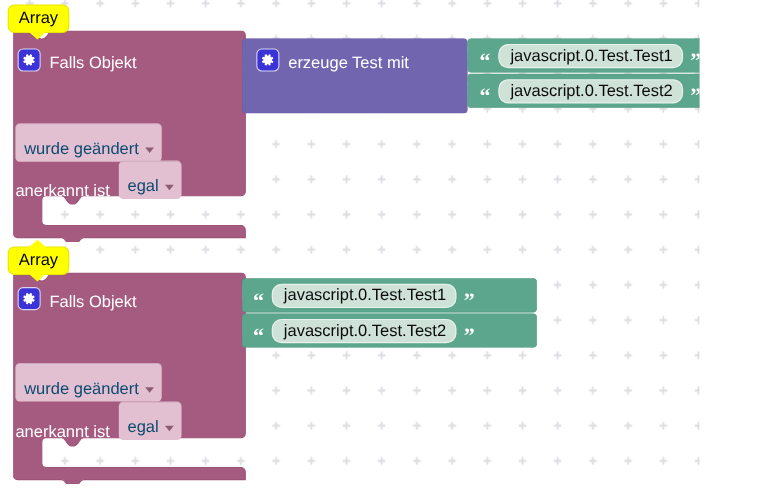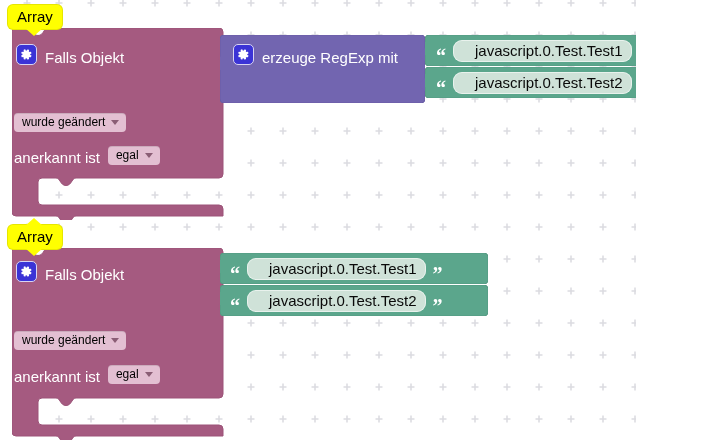--- a/index.html
+++ b/index.html
@@ -34,37 +34,37 @@
     box-sizing:border-box;
     display:flex;align-items:center;justify-content:center;
   }
   .gear svg{display:block;}
 
   
   .dd{
     display:inline-flex;align-items:center;gap:6px;
     background:#e3bfd2;
     border-radius:4px;
-    padding:3px 7px 4px 8px;
-    font-size:12px;color:#000000;
+    padding:16px 7px 4px 8px;
+    font-size:15px;color:#0c4a6e;
     line-height:1;white-space:nowrap;
     box-shadow:0 1px 0 rgba(0,0,0,.10) inset;
   }
   .caret{
     width:0;height:0;border-left:4px solid transparent;
     border-right:4px solid transparent;border-top:5px solid #8a5d75;
     margin-top:1px;
   }
   .inline-row{display:flex;align-items:flex-end;gap:8px;}
 
   
   .txtfield{
     background:#cfe2d8;
     border-radius:9px;
-    padding:2px 9px 3px 22px;
+    padding:2px 9px 3px 11px;
     font-size:15px;color:#0a0a0a;line-height:1.15;
     white-space:nowrap;
     box-shadow:0 0 0 1px rgba(255,255,255,.55) inset;
   }
   .quote{
     color:#ffffff;font-size:20px;font-weight:bold;line-height:0.6;
     font-family:"Liberation Serif", serif;
     user-select:none;
   }
 
@@ -175,21 +175,21 @@
     <path d="M205,38 l0,4 c0,2.5 -5,2.5 -5,7.5 c0,5 5,5 5,7.5 l0,4" fill="#7265b0"></path>
   </svg>
 
   <div class="blk inline-row" style="left:233px;top:44px;">
     <span class="gear">
       <svg width="13" height="13" viewBox="0 0 24 24" fill="#ffffff">
         <path d="M12 8.2a3.8 3.8 0 1 0 0 7.6 3.8 3.8 0 0 0 0-7.6zm0 5.6a1.8 1.8 0 1 1 0-3.6 1.8 1.8 0 0 1 0 3.6z"></path>
         <path d="M20.6 13.6l-1.7-.5a7 7 0 0 0 0-2.2l1.7-.5a.8.8 0 0 0 .5-1l-.7-2a.8.8 0 0 0-1-.5l-1.6.6a7.4 7.4 0 0 0-1.6-1.6l.6-1.6a.8.8 0 0 0-.5-1l-2-.7a.8.8 0 0 0-1 .5l-.5 1.7a7 7 0 0 0-2.2 0L10.1 3a.8.8 0 0 0-1-.5l-2 .7a.8.8 0 0 0-.5 1l.6 1.6A7.4 7.4 0 0 0 5.6 7.4L4 6.8a.8.8 0 0 0-1 .5l-.7 2a.8.8 0 0 0 .5 1l1.7.5a7 7 0 0 0 0 2.2l-1.7.5a.8.8 0 0 0-.5 1l.7 2a.8.8 0 0 0 1 .5l1.6-.6a7.4 7.4 0 0 0 1.6 1.6l-.6 1.6a.8.8 0 0 0 .5 1l2 .7a.8.8 0 0 0 1-.5l.5-1.7a7 7 0 0 0 2.2 0l.5 1.7a.8.8 0 0 0 1 .5l2-.7a.8.8 0 0 0 .5-1l-.6-1.6a7.4 7.4 0 0 0 1.6-1.6l1.6.6a.8.8 0 0 0 1-.5l.7-2a.8.8 0 0 0-.5-1z"></path>
       </svg>
     </span>
-    <span class="label">erzeuge RegExp mit</span>
+    <span class="label">erzeuge Test mit</span>
   </div>
 
   <svg class="blk" style="left:425px;top:35px;" width="278" height="31" aria-hidden="true">
     <path d="M8,0 L274,0 a4,4 0 0 1 4,4 L278,27 a4,4 0 0 1 -4,4 L4,31 a4,4 0 0 1 -4,-4
              L0,21 c0,-2.5 -5,-2.5 -5,-7.5 c0,-5 5,-5 5,-7.5 L0,4 a4,4 0 0 1 4,-4 Z" fill="#5ba68c" stroke="#549a82" stroke-width="1"></path>
     <path d="M-1,5 c0,2.2 -6,1.4 -6,8 c0,6.6 6,5.8 6,8 l0,3 l-4,0 l0,-22 Z" fill="#5ba68c"></path>
   </svg>
   <div class="blk inline-row" style="left:436px;top:40px;gap:7px;">
     <span class="quote">“</span>
     <span class="txtfield">javascript.0.Test.Test1</span>

